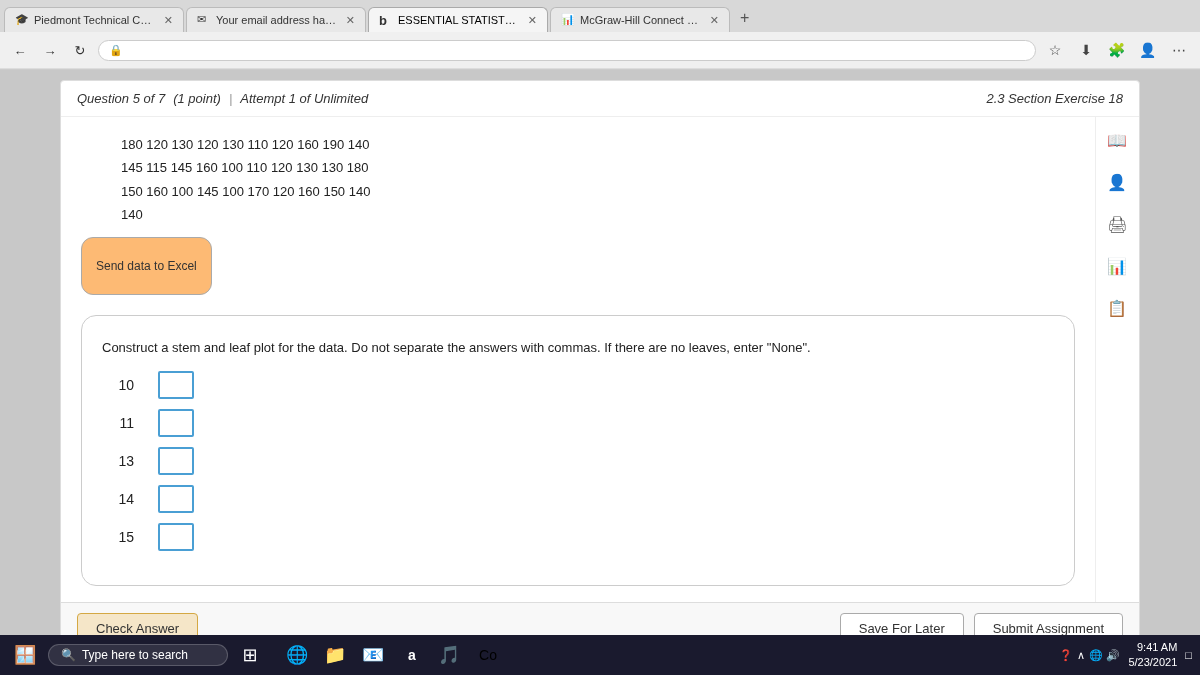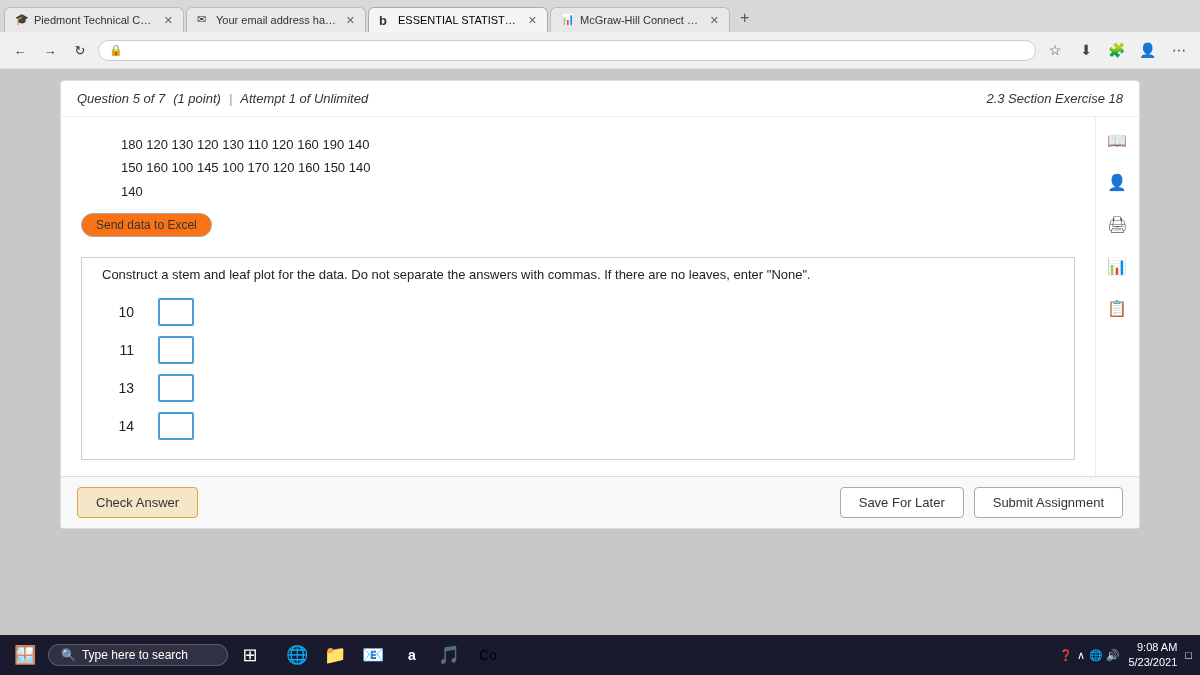--- a/index.html
+++ b/index.html
@@ -195,35 +195,35 @@
     .data-numbers {
       font-family: Liberation Sans, sans-serif;
       font-size: 13px;
       color: #222;
       line-height: 1.8;
       margin-left: 40px;
       margin-bottom: 10px;
     }
     .send-excel-btn {
       display: inline-block;
-      padding: 4px 14px;
+      padding: 21px 14px;
       border: 1px solid #aaa;
       border-radius: 12px;
-      background: #f97316;
+      background: #fdba74;
       font-size: 12px;
       color: #333;
       cursor: pointer;
       margin-bottom: 16px;
     }
 
     
     .stem-leaf-section {
       border: 1px solid #ccc;
-      border-radius: 1px;
-      padding: 9px 20px;
+      border-radius: 15px;
+      padding: 24px 20px;
       margin-top: 4px;
     }
     .stem-leaf-instruction {
       font-size: 13px;
       color: #222;
       margin-bottom: 16px;
     }
     .stem-row {
       display: flex;
       align-items: center;
@@ -421,20 +421,21 @@
     </div>
 
     <div class="question-body">
       <div class="question-main">
 
         
 
         
         <div class="data-numbers">
           <div>180  120  130  120  130  110  120  160  190  140</div>
+          <div>145  115  145  160  100  110  120  130  130  180</div>
           <div>150  160  100  145  100  170  120  160  150  140</div>
           <div>140</div>
         </div>
 
         
         <button class="send-excel-btn">Send data to Excel</button>
 
         
         <div class="stem-leaf-section">
           <p class="stem-leaf-instruction">Construct a stem and leaf plot for the data. Do not separate the answers with commas. If there are no leaves, enter "None".</p>
@@ -446,20 +447,24 @@
           <div class="stem-row">
             <span class="stem-label">11</span>
             <input class="stem-input" type="text" style="">
           </div>
           <div class="stem-row">
             <span class="stem-label">13</span>
             <input class="stem-input" type="text" style="">
           </div>
           <div class="stem-row">
             <span class="stem-label">14</span>
+            <input class="stem-input" type="text" style="">
+          </div>
+          <div class="stem-row">
+            <span class="stem-label">15</span>
             <input class="stem-input" type="text" style="">
           </div>
         </div>
 
       </div>
 
       <div class="question-sidebar">
         <div class="sidebar-icon">📖</div>
         <div class="sidebar-icon">👤</div>
         <div class="sidebar-icon">🖨</div>
@@ -496,18 +501,18 @@
     <div class="taskbar-app" style="font-size:14px;">Co</div>
   </div>
   <div class="taskbar-right">
     <div class="taskbar-sys-icons">
       <span style="cursor:pointer;">❓</span>
       <span style="cursor:pointer;">∧</span>
       <span>🌐</span>
       <span style="cursor:pointer;">🔊</span>
     </div>
     <div class="taskbar-clock">
-      <div>9:08 AM</div>
+      <div>9:41 AM</div>
       <div>5/23/2021</div>
     </div>
     <span style="cursor:pointer;">□</span>
   </div>
 </div>
 
 </body></html>

